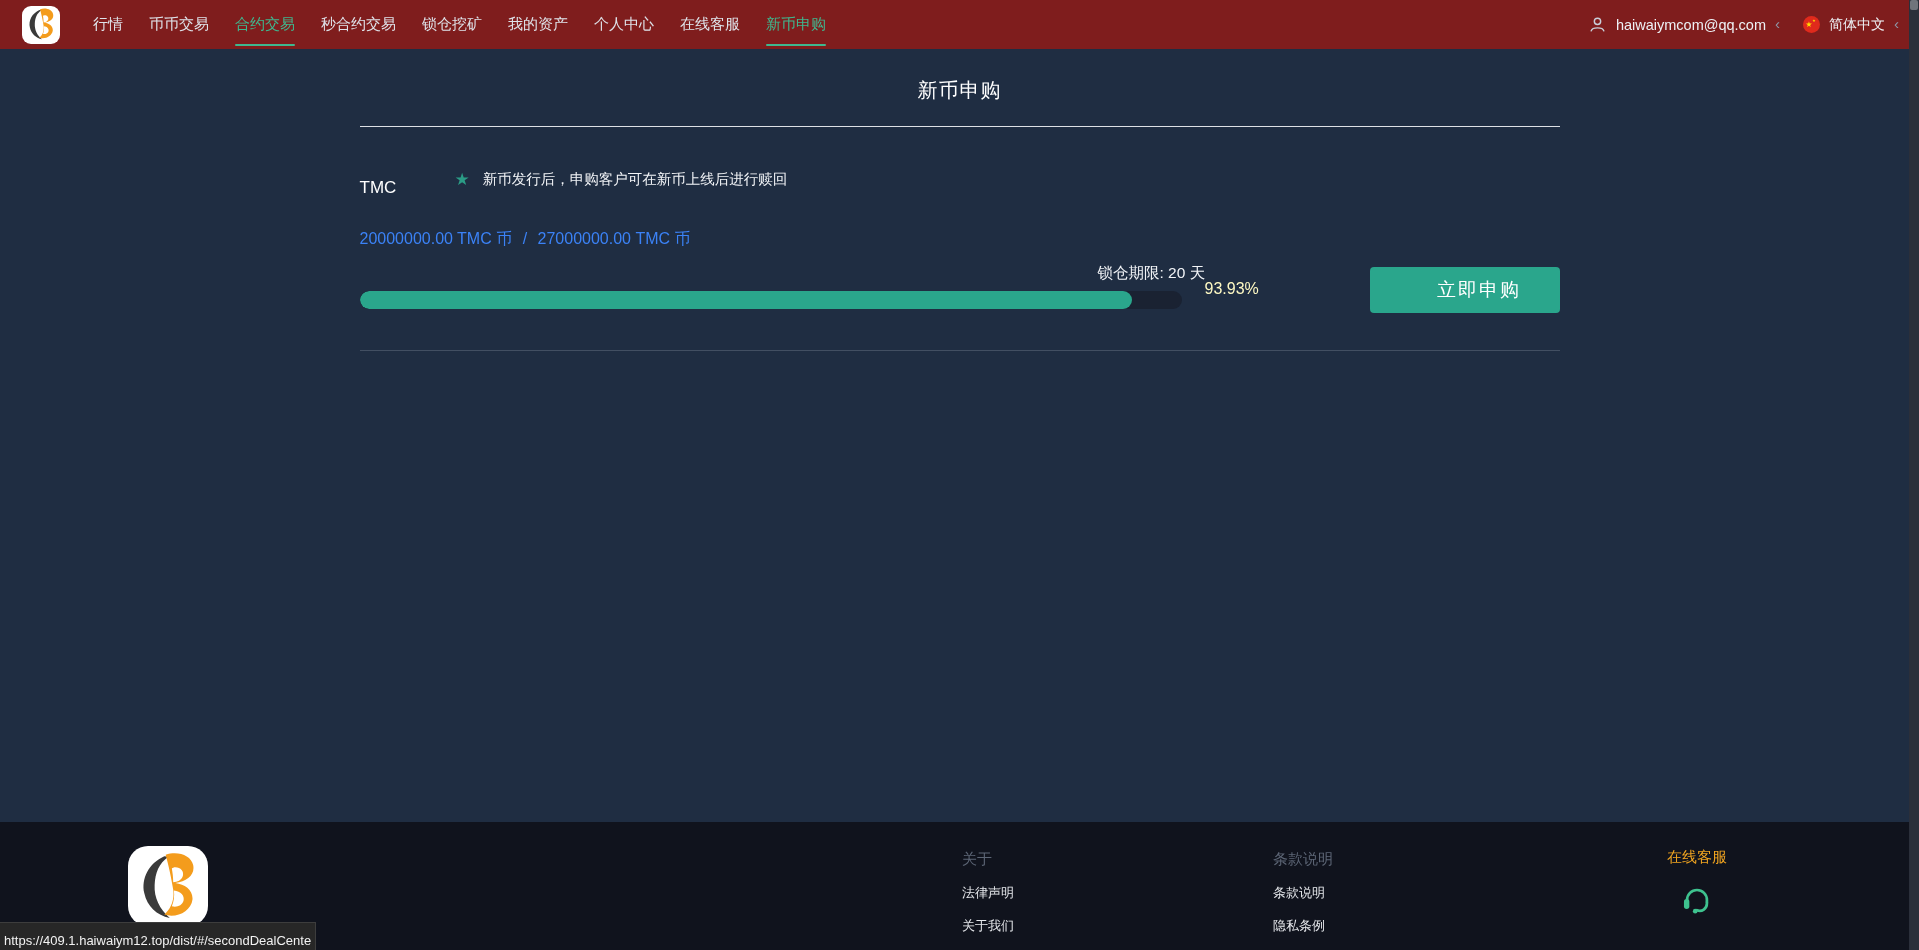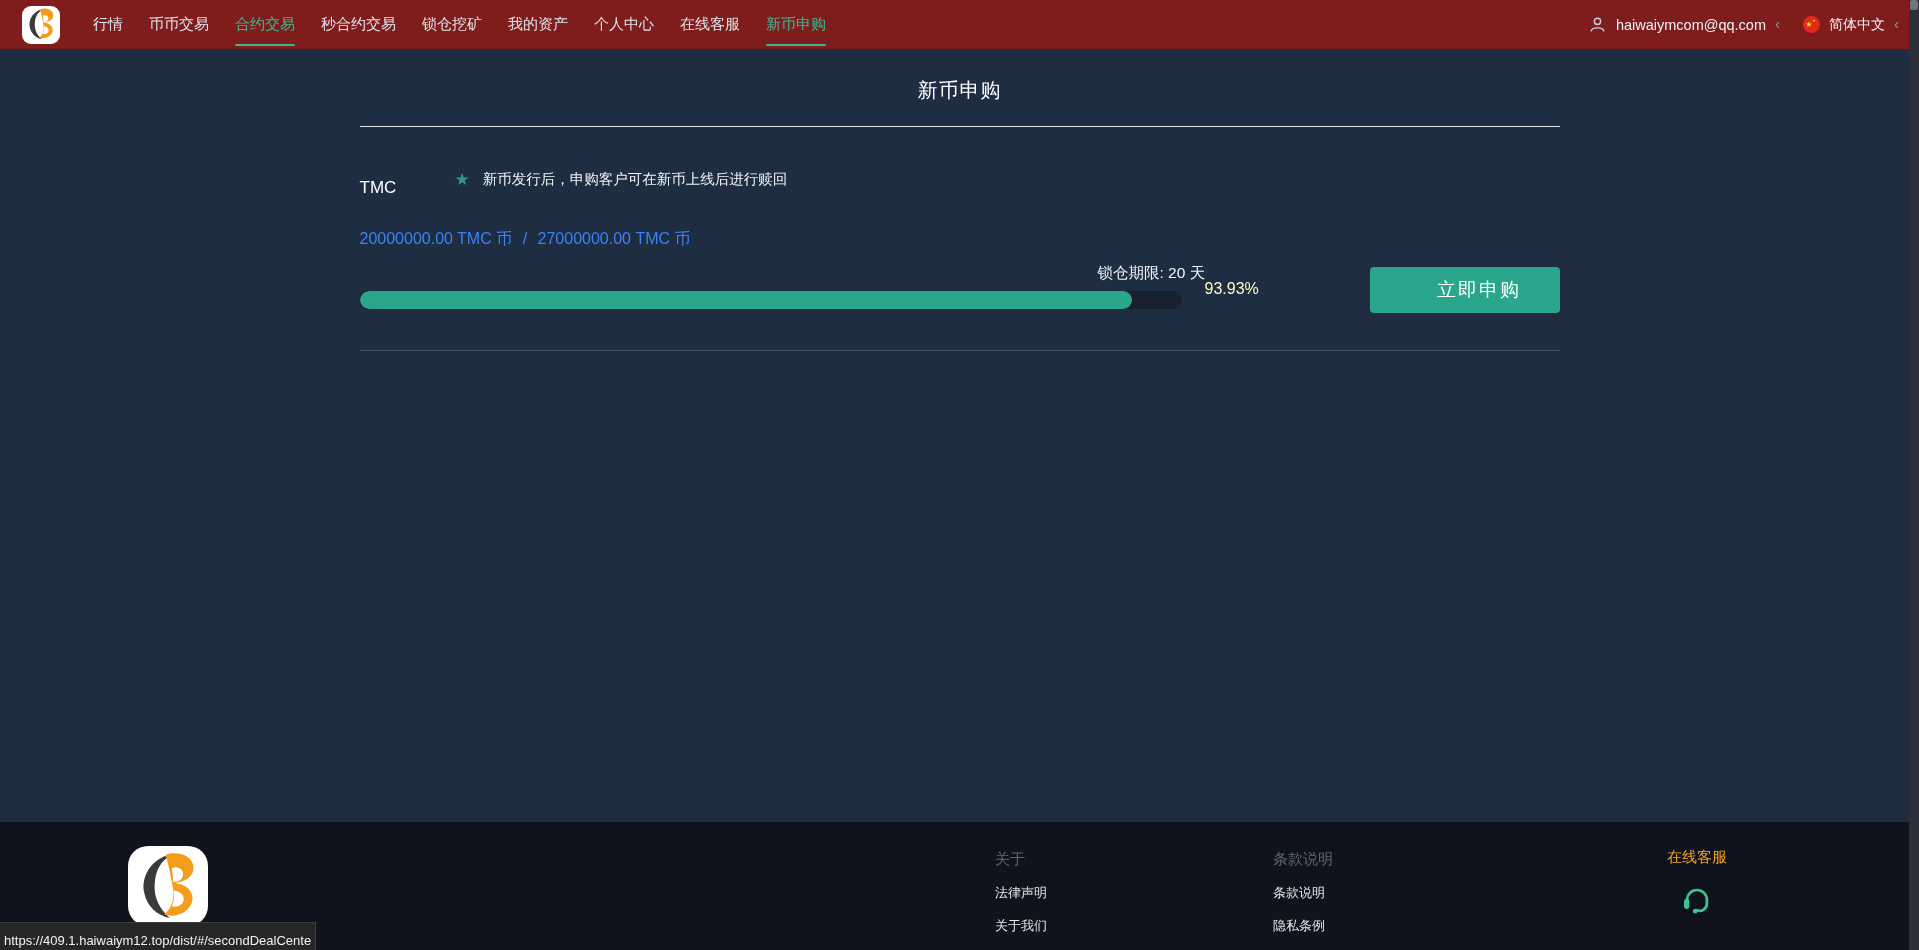--- a/index.html
+++ b/index.html
@@ -70,21 +70,21 @@
   }
   .section-divider { border:none; border-top:1px solid rgba(190,200,215,0.22); height:0; margin-top:0; }
 
   
   .footer { height:128px; background:#10131d; position:relative; }
   .footer-logo {
     position:absolute; left:128px; top:24px; width:80px; height:80px;
     background:#fff; border-radius:20px; display:flex; align-items:center; justify-content:center;
   }
   .footer-col { position:absolute; top:28px; }
-  .footer-col.about { left:995px; }
+  .footer-col.about { left:962px; }
   .footer-col.terms { left:1273px; }
   .footer-col-title { font-size:15px; color:#5c6575; }
   .footer-link { display:block; margin-top:15px; font-size:13px; color:#e6e8ec; cursor:pointer; text-decoration:none; }
   .service-box { position:absolute; left:1652px; top:26px; width:90px; text-align:center; }
   .service-title { font-size:15px; color:#f0a420; }
   .headset-icon { display:inline-block; margin-top:14px; cursor:pointer; }
   .headset-icon svg { width:36px; height:36px; display:block; }
 
   
   .status-bar {

